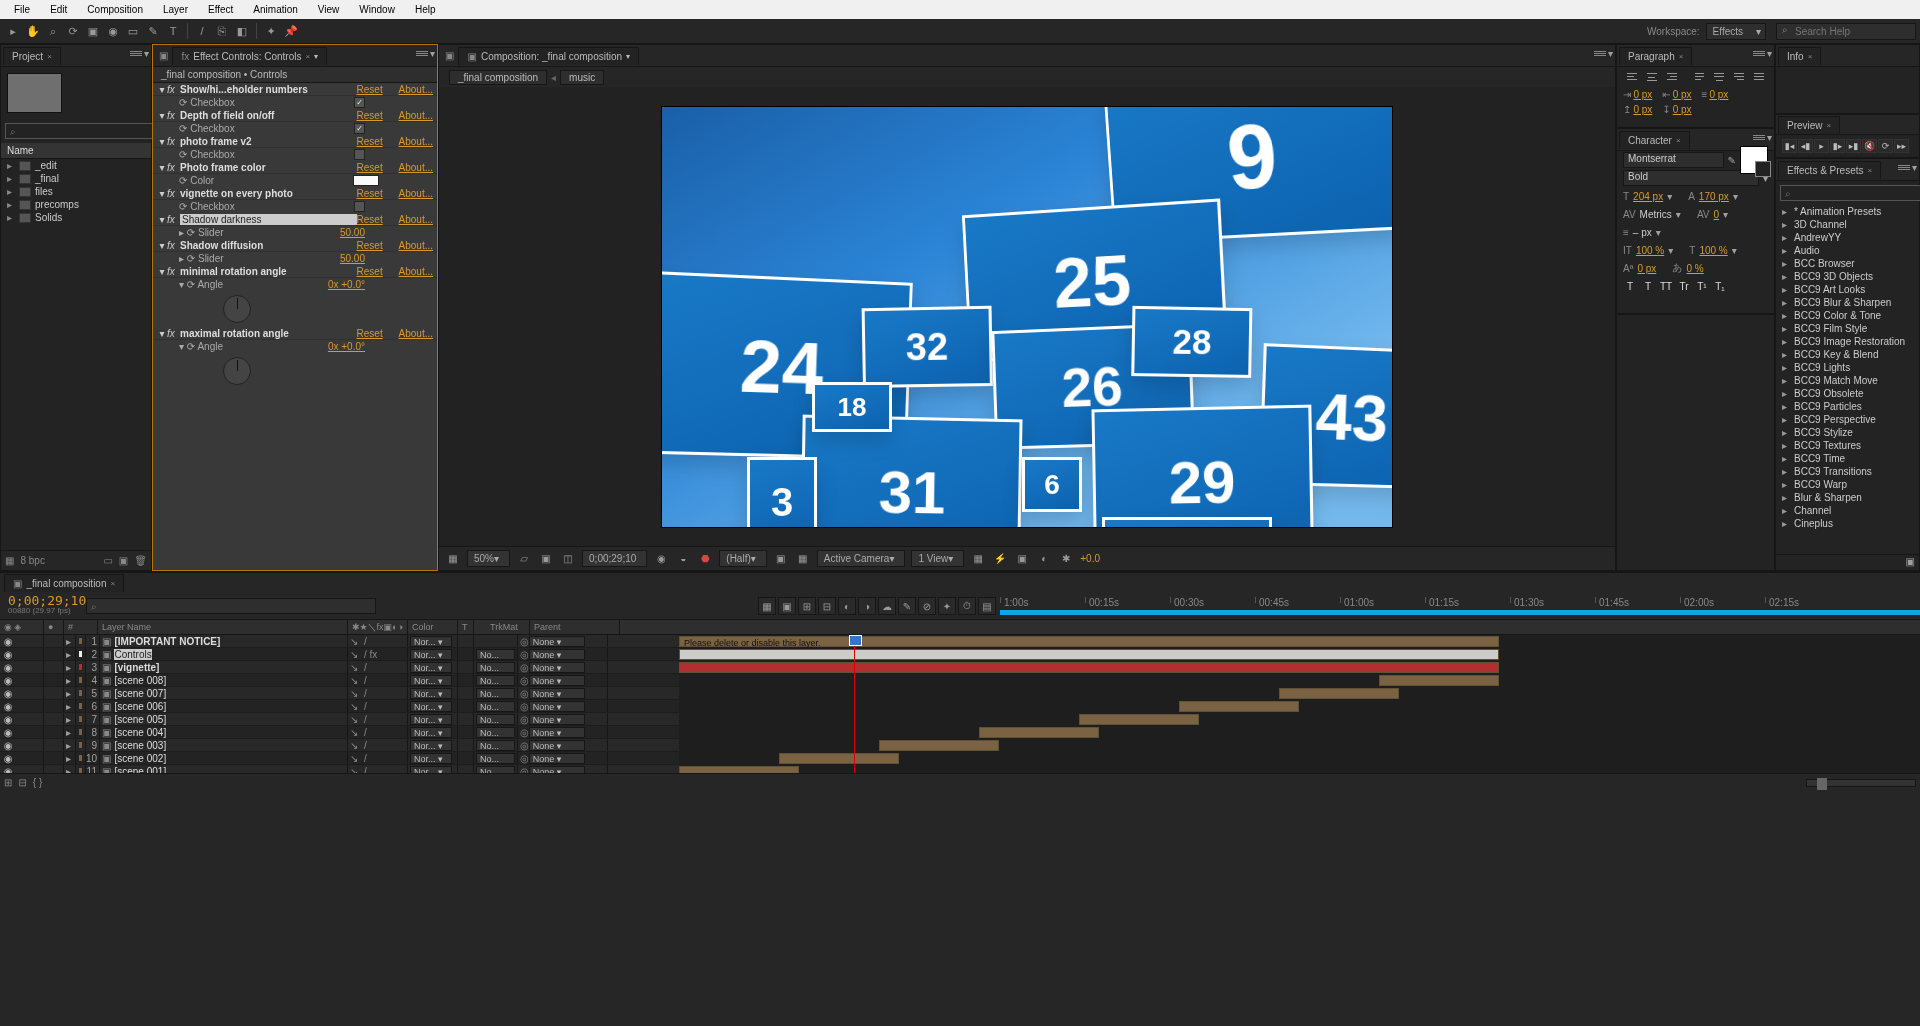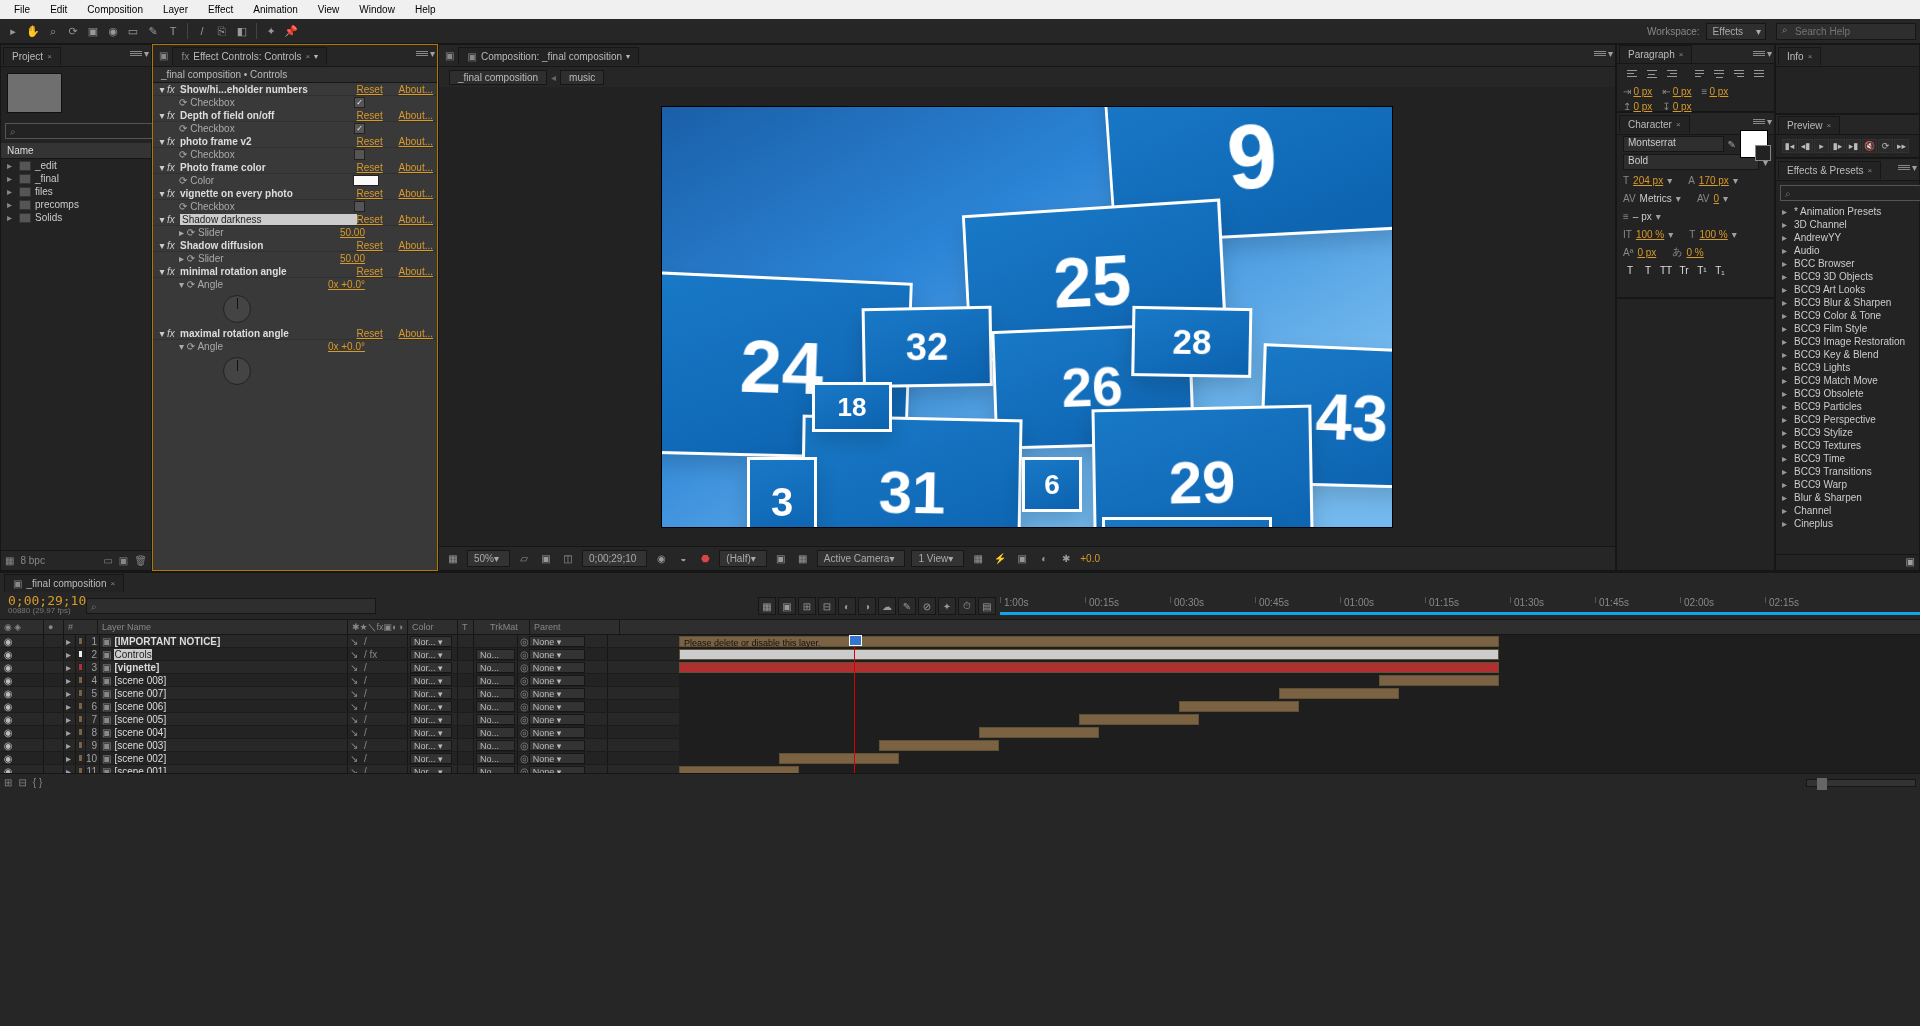--- a/index.html
+++ b/index.html
@@ -104,21 +104,21 @@
 .tl-right { flex:1; background:#1e1e1e; position:relative; overflow:hidden;}
 .layer-row { height:13px; display:flex; align-items:center; border-bottom:1px solid #1c1c1c;}
 .layer-row:nth-child(odd){background:#282828;}
 .lr-cell { border-right:1px solid #161616; display:flex; align-items:center; padding:0 2px; height:100%; overflow:hidden;}
 .eye { width:12px; text-align:center; color:#bbb;}
 .sq { width:8px; height:8px; background:#7b6243; border:1px solid #222;}
 .layer-name { color:#ddd; }
 .layer-name.sel { background:#ccc; color:#222; }
 .mode-sel { background:#333; border:1px solid #161616; color:#bbb; font-size:9px; padding:0 8px 0 3px; height:11px;}
 .bar { position:absolute; height:11px; background:#8a7a5a; border:1px solid #5f5135;}
-.ruler { height:22px; background:#262626; border-bottom:3px solid #0ea5e9; position:relative; color:#888; font-size:9px;}
+.ruler { height:22px; background:#262626; border-bottom:5px solid #0ea5e9; position:relative; color:#888; font-size:9px;}
 .ruler .tick{ position:absolute; top:4px; border-left:1px solid #555; height:6px; padding-left:3px;}
 .cti { position:absolute; top:0; bottom:0; width:1px; background:#d00; }
 .cti::before { content:""; position:absolute; top:0; left:-5px; width:11px; height:9px; background:#3377cc; border:1px solid #fff;}
 .tl-footer { height:18px; background:#262626; border-top:1px solid #161616; display:flex; align-items:center; gap:6px; padding:0 4px; color:#888;}
 </style>
 </head>
 <body>
 
 <div class="menubar" id="menubar">
     <span>File</span>
@@ -400,21 +400,21 @@
       <span class="ico">▦</span>
       <span class="ico">⚡</span>
       <span class="ico">▣</span>
       <span class="ico">◐</span>
       <span class="ico">✱</span>
       <span class="orange">+0.0</span>
     </div>
   </div>
 
   <div class="right-col">
-    <div class="rc-panel" style="height:68px;">
+    <div class="rc-panel" style="height:84px;">
       <div class="panel-tabs">
           <div class="panel-tab active">
             <span>Paragraph</span>
             <span class="close">×</span>
           </div>
           <div class="panel-menu">
             <div class="ln">
               <span></span>
               <span></span>
               <span></span>

